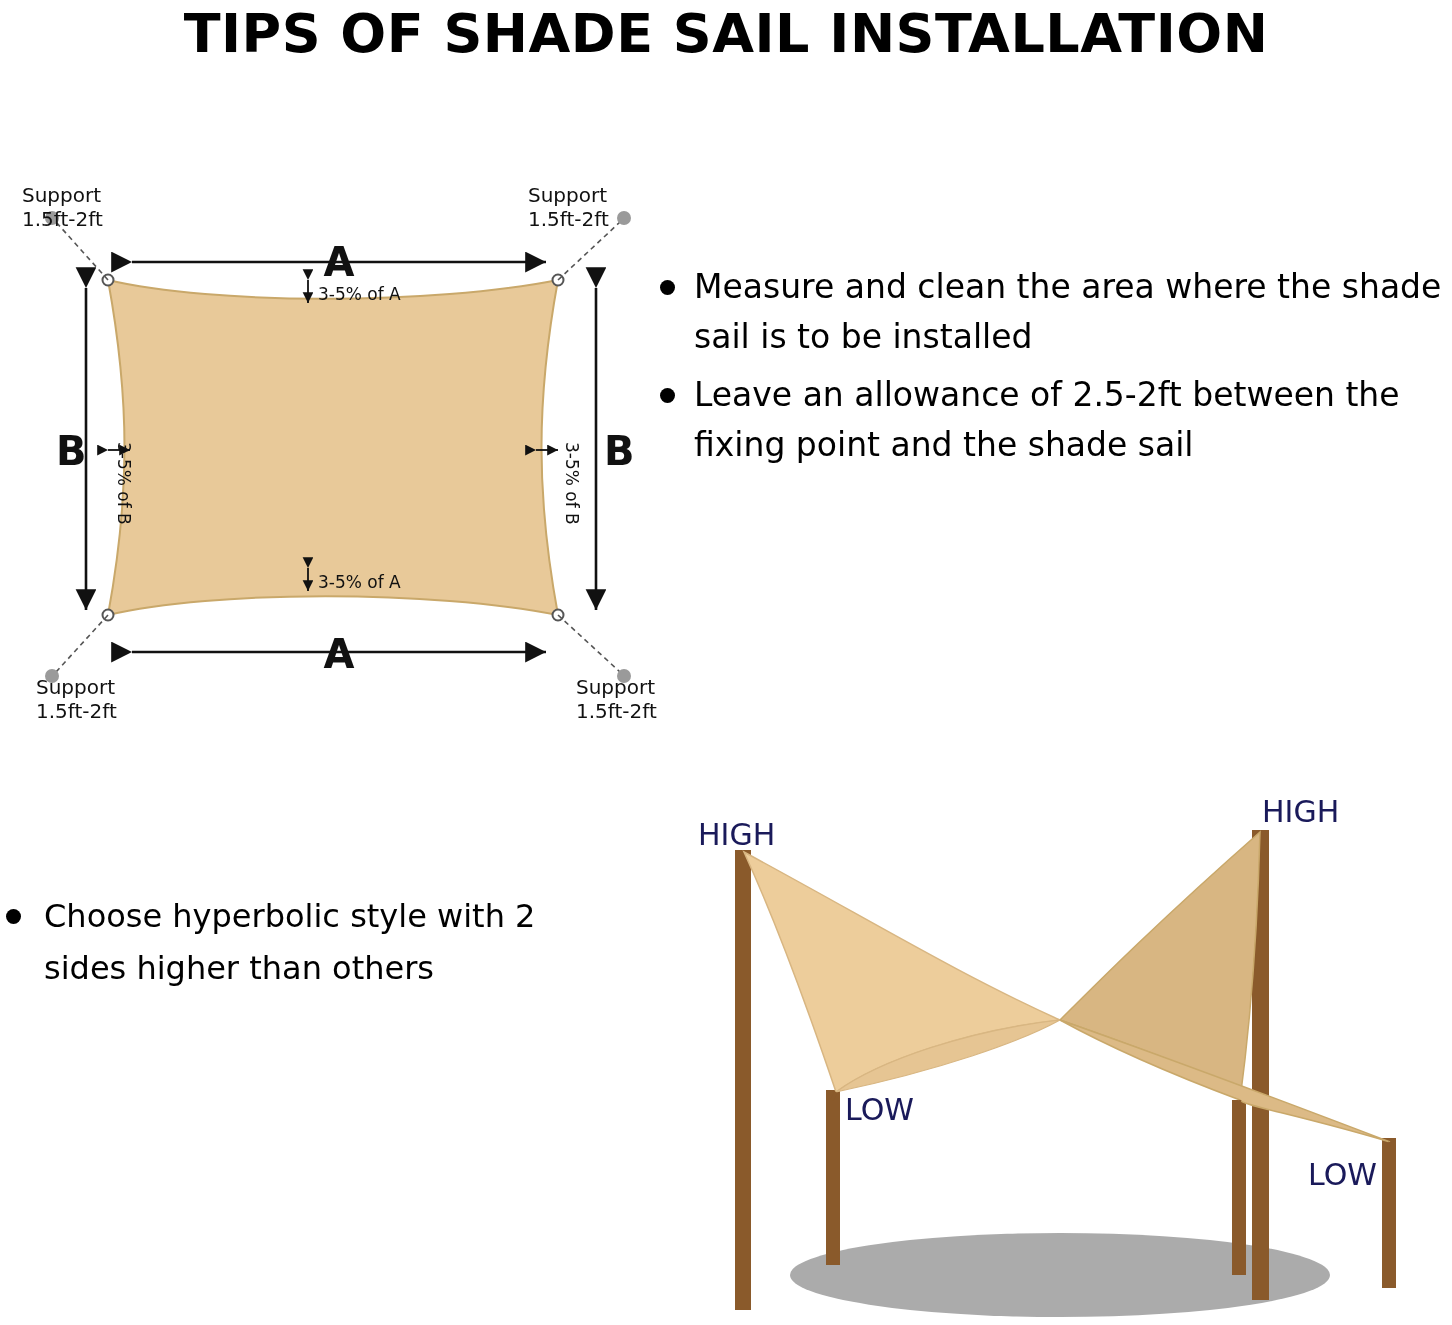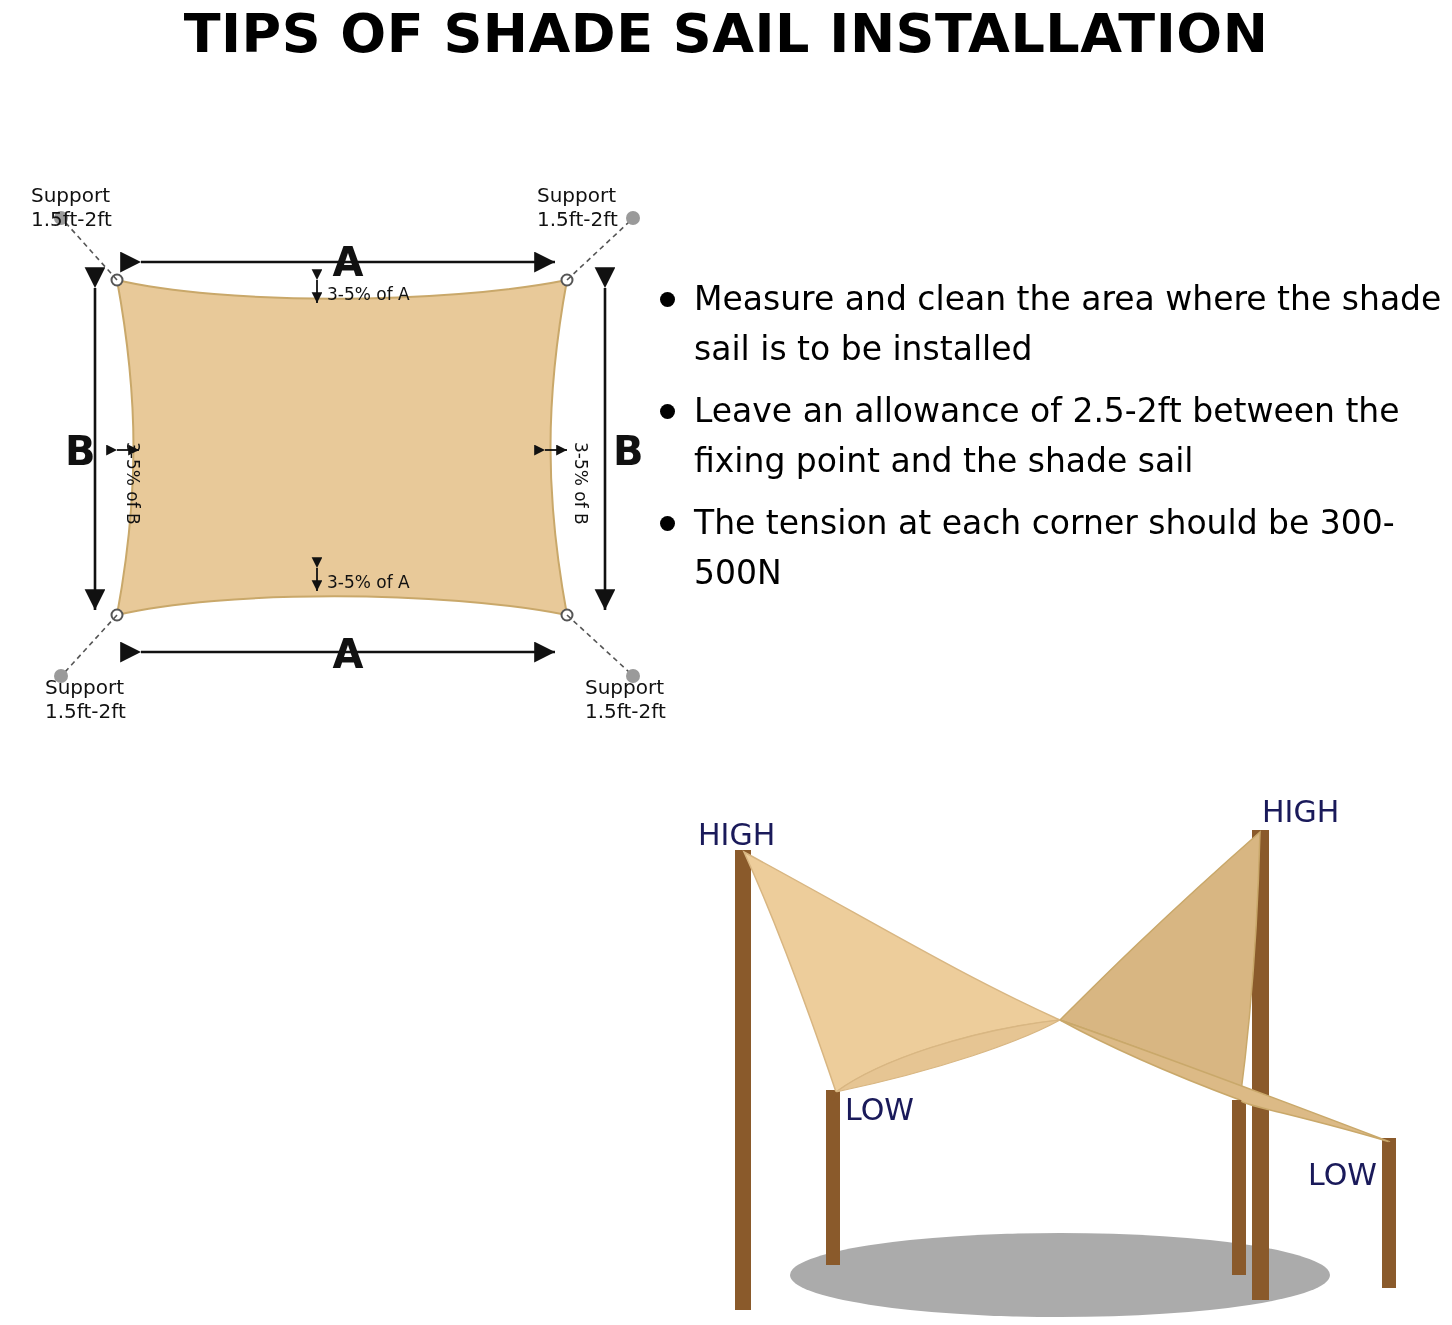--- a/index.html
+++ b/index.html
@@ -29,21 +29,21 @@
     font-family: "DejaVu Sans", sans-serif;
     font-weight: bold;
     font-size: 54px;
     letter-spacing: 0.5px;
     color: #000;
   }
 
   
   .diagram-top {
     position: absolute;
-    left: 17px;
+    left: 8px;
     top: 160px;
     width: 660px;
     height: 570px;
   }
   .diagram-top svg { display:block; }
 
   
   .bullets-top {
     position: absolute;
     left: 648px;
@@ -61,21 +61,20 @@
     margin: 0;
     padding: 0;
   }
   ul.blist li {
     position: relative;
     padding-left: 46px;
     font-size: 33px;
     line-height: 50px;
     margin-bottom: 8px;
     color: #000;
-    margin-top: 12px;
   }
   ul.blist li .dot {
     position: absolute;
     left: 12px;
     top: 18px;
     width: 15px;
     height: 15px;
     background: #000;
     border-radius: 50%;
   }
@@ -177,29 +176,29 @@
   <div class="bullets-top">
     <ul class="blist">
       <li>
         <span class="dot"></span>
         <span>Measure and clean the area where the shade sail is to be installed</span>
       </li>
       <li>
         <span class="dot"></span>
         <span>Leave an allowance of 2.5-2ft between the fixing point and the shade sail</span>
       </li>
+    </ul>
+  </div>
+
+  <div class="bullets-bottom">
+    <ul class="blist">
       <li>
         <span class="dot"></span>
-        <span>The tension at each corner should be 300-500N</span>
+        <span>Choose hyperbolic style with 2 sides higher than others</span>
       </li>
-    </ul>
-  </div>
-
-  <div class="bullets-bottom">
-    <ul class="blist">
     </ul>
   </div>
 
   <div class="diagram-bottom">
     <svg width="812" height="555" viewBox="0 0 812 555" xmlns="http://www.w3.org/2000/svg">
 
       <ellipse cx="420" cy="505" rx="270" ry="42" fill="#8f8f8f" opacity="0.75"></ellipse>
       <path d="M150,530 L700,530 L690,470 L165,470 Z" fill="#8f8f8f" opacity="0.0"></path>
 
       <rect x="95" y="80" width="16" height="460" fill="#8a5a2b"></rect>

